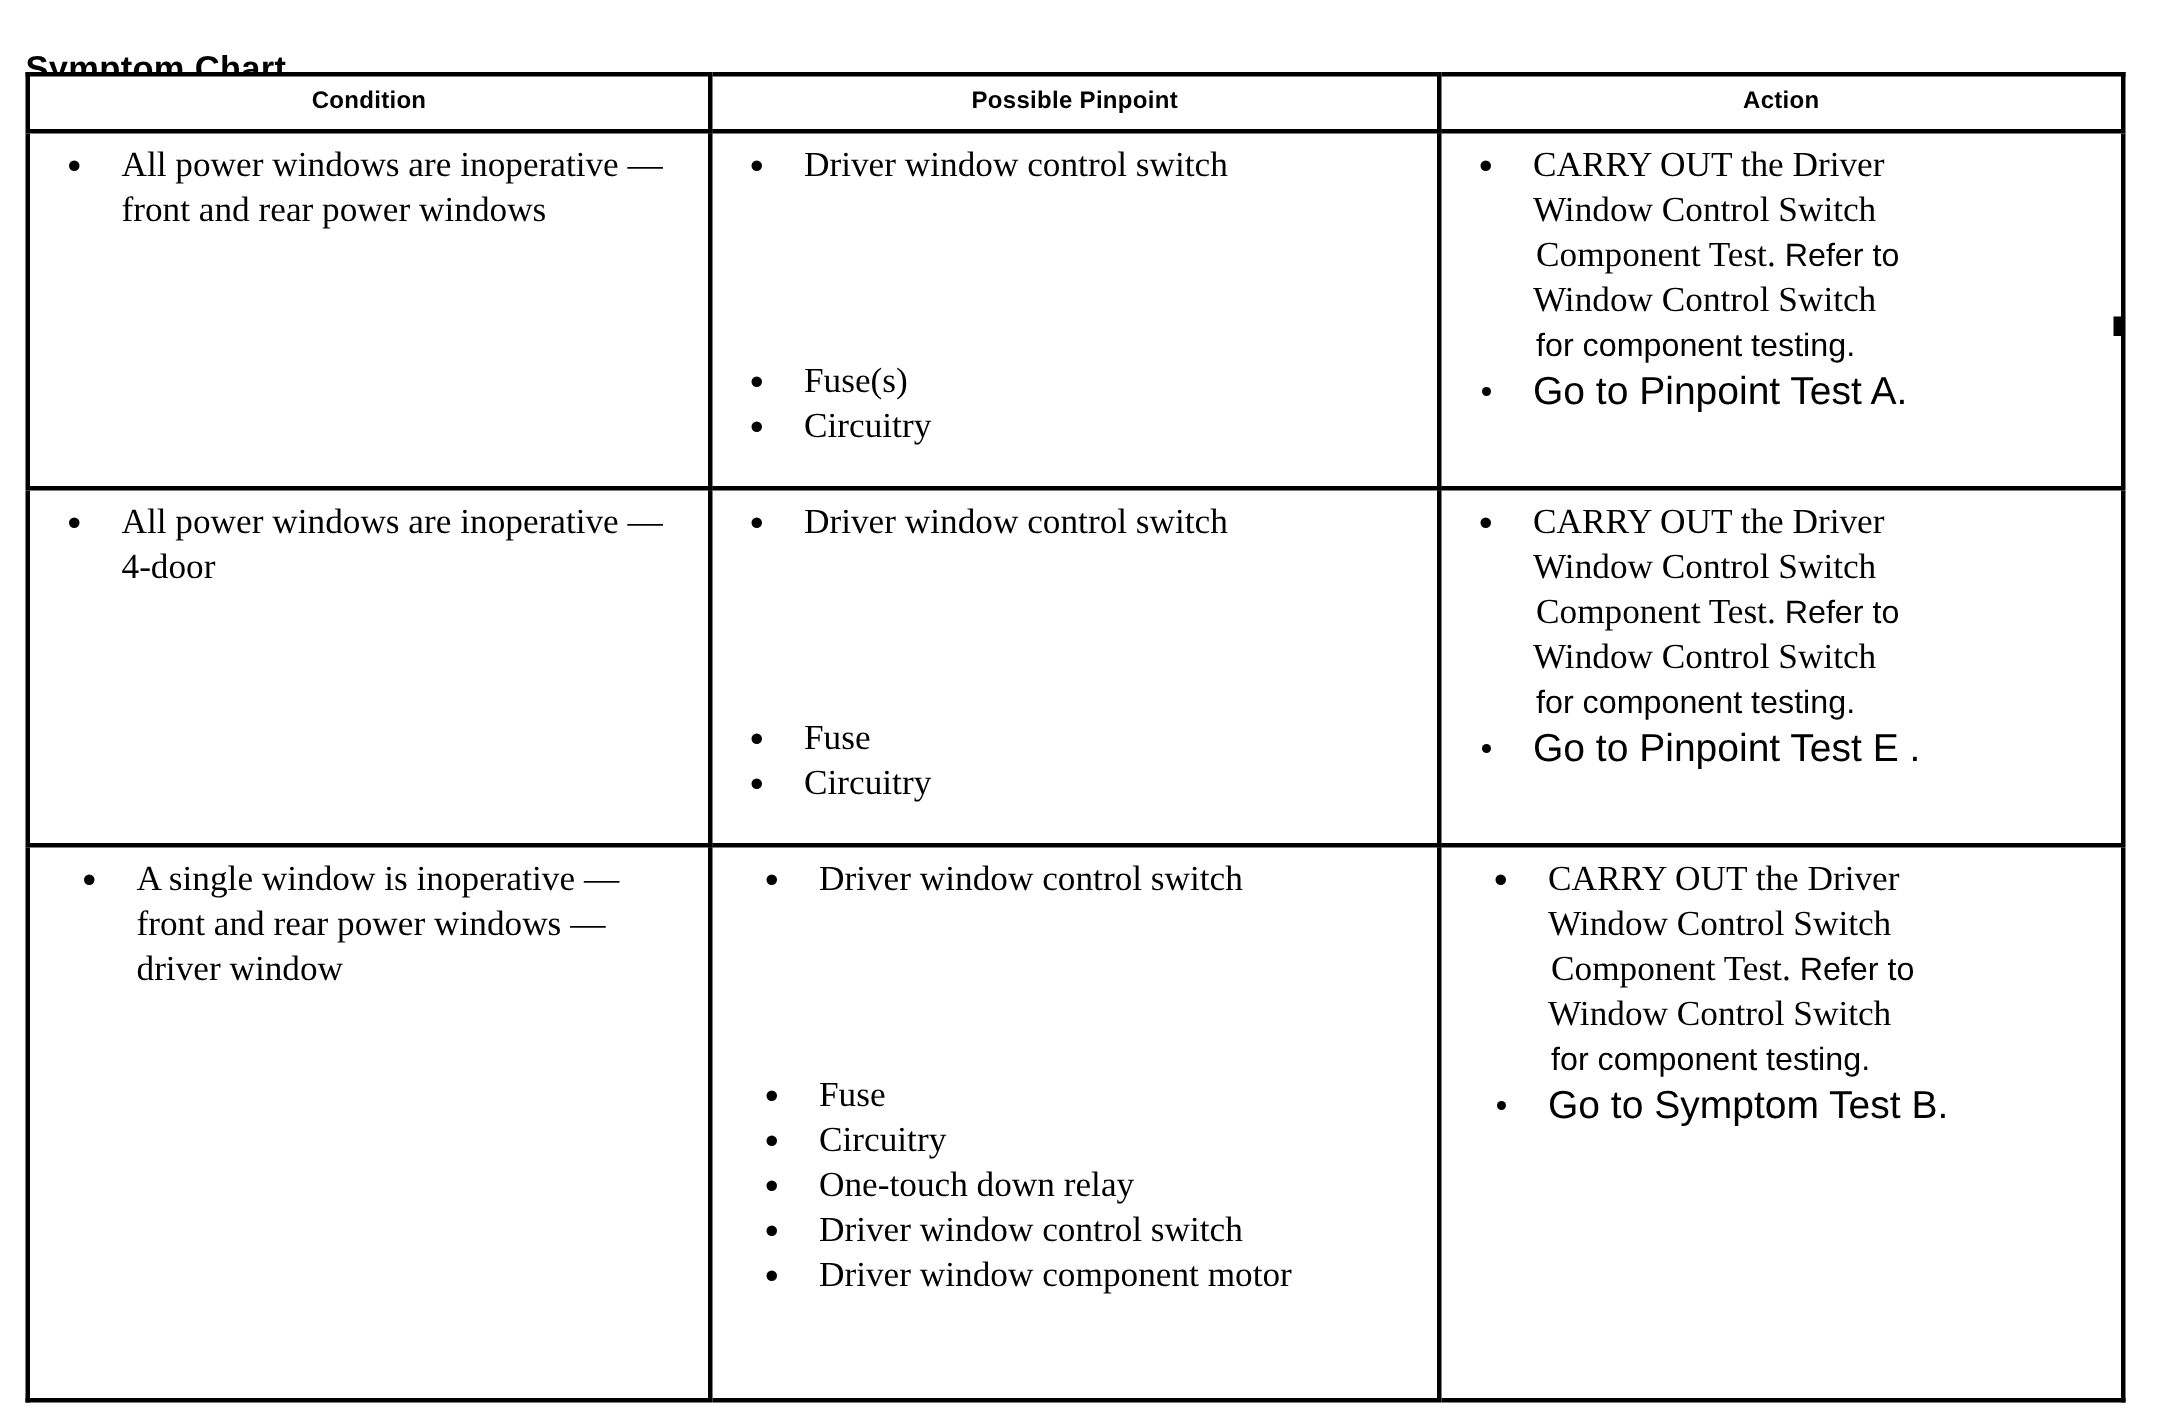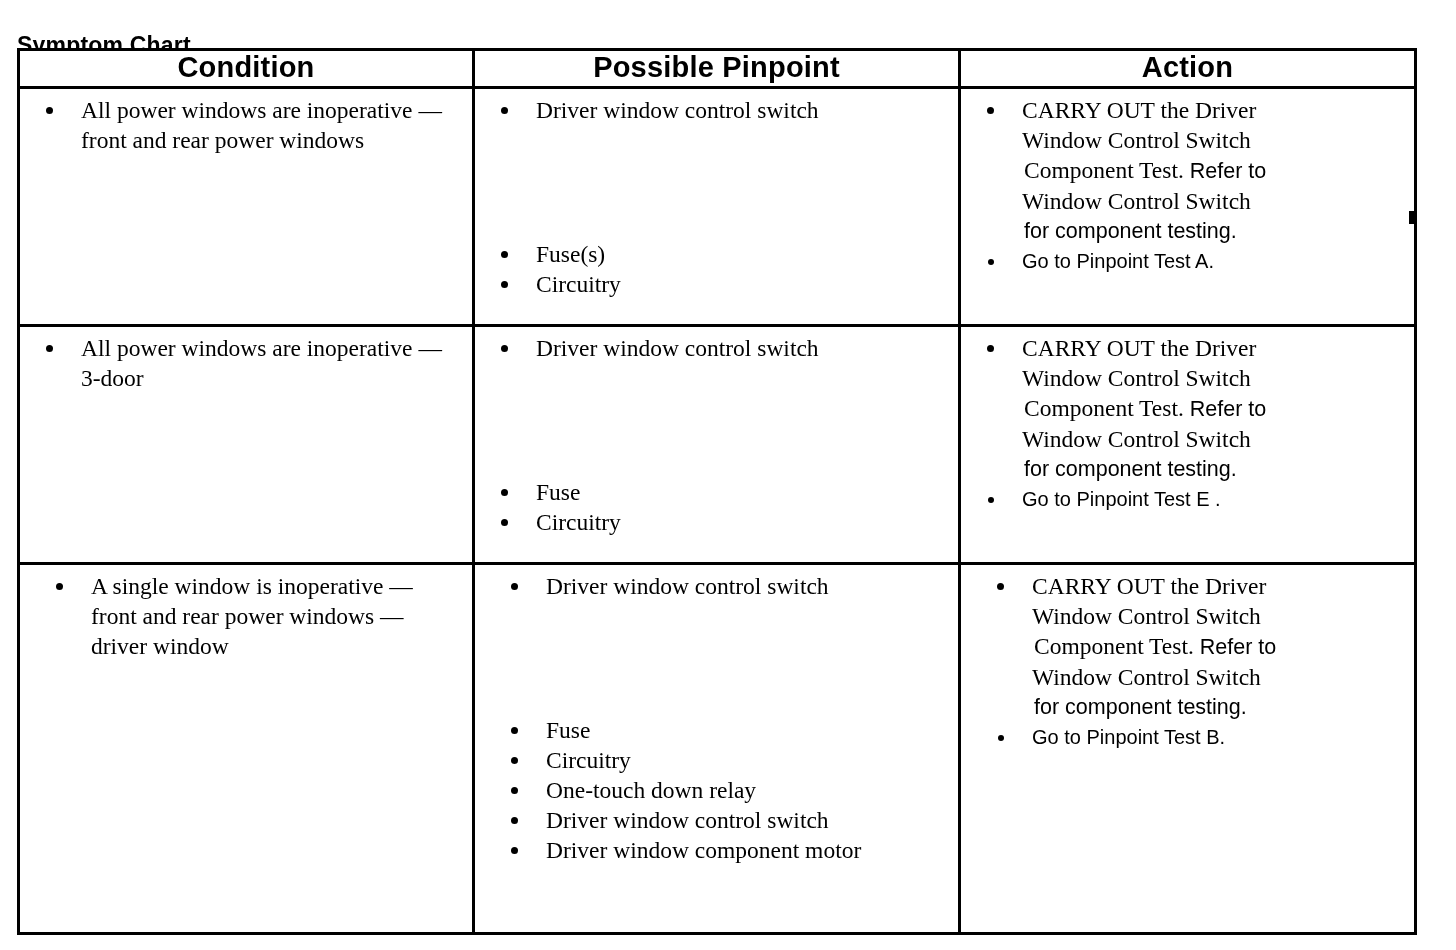--- a/index.html
+++ b/index.html
@@ -61,21 +61,21 @@
 
   
   .header-row th {
     height: 38px;
     border-bottom: 3px solid #000;
     border-right: 3px solid #000;
     text-align: center;
     vertical-align: middle;
     font-family: "Liberation Sans", "DejaVu Sans", sans-serif;
     font-weight: bold;
-    font-size: 29px;
+    font-size: 16px;
     letter-spacing: 0.2px;
     line-height: 1;
     padding-bottom: 2px;
   }
   .header-row th:last-child { border-right: none; margin-top: 48px; }
 
   
   .body-row > td {
     border-right: 3px solid #000;
     border-bottom: 3px solid #000;
@@ -121,21 +121,21 @@
 
   
   .serif {
     font-family: "Liberation Serif", "DejaVu Serif", serif;
     font-size: 23.5px;
     line-height: 30px;
   }
   
   .sans {
     font-family: "Liberation Sans", "DejaVu Sans", sans-serif;
-    font-size: 20px;
+    font-size: 26px;
     line-height: 30px;
   }
 
   .li-text { display: block; }
 
   
   .w-condition { max-width: 372px; }
   .w-sources   { max-width: 410px; }
   .w-action    { max-width: 345px; }
 
@@ -247,21 +247,21 @@
         </div>
       </td>
     </tr>
 
     <tr class="body-row" style="height:238px;">
       <td>
         <div class="cell-inner">
           <ul class="bullets">
             <li>
               <span class="bullet-dot"></span>
-              <span class="li-text serif w-condition">All power windows are inoperative — 3-door</span>
+              <span class="li-text serif w-condition">All power windows are inoperative — 4-door</span>
             </li>
           </ul>
         </div>
       </td>
 
       <td>
         <div class="cell-inner">
           <ul class="bullets">
             <li>
               <span class="bullet-dot"></span>
@@ -358,21 +358,21 @@
               <span class="li-text action-lines w-action">
                 <span class="ln ln-serif">CARRY OUT the Driver</span>
                 <span class="ln ln-serif">Window Control Switch</span>
                 <span class="ln indent-1"><span class="ln-serif">Component Test.</span><span class="ln-sans"> Refer to</span></span>
                 <span class="ln ln-serif">Window Control Switch</span>
                 <span class="ln ln-sans indent-1">for component testing.</span>
               </span>
             </li>
             <li class="action-goto small-dot">
               <span class="bullet-dot"></span>
-              <span class="li-text sans w-action">Go to Pinpoint Test B.</span>
+              <span class="li-text sans w-action">Go to Symptom Test B.</span>
             </li>
           </ul>
         </div>
       </td>
     </tr>
 
   </tbody>
 </table>
 
 <div class="edge-tick"></div>

